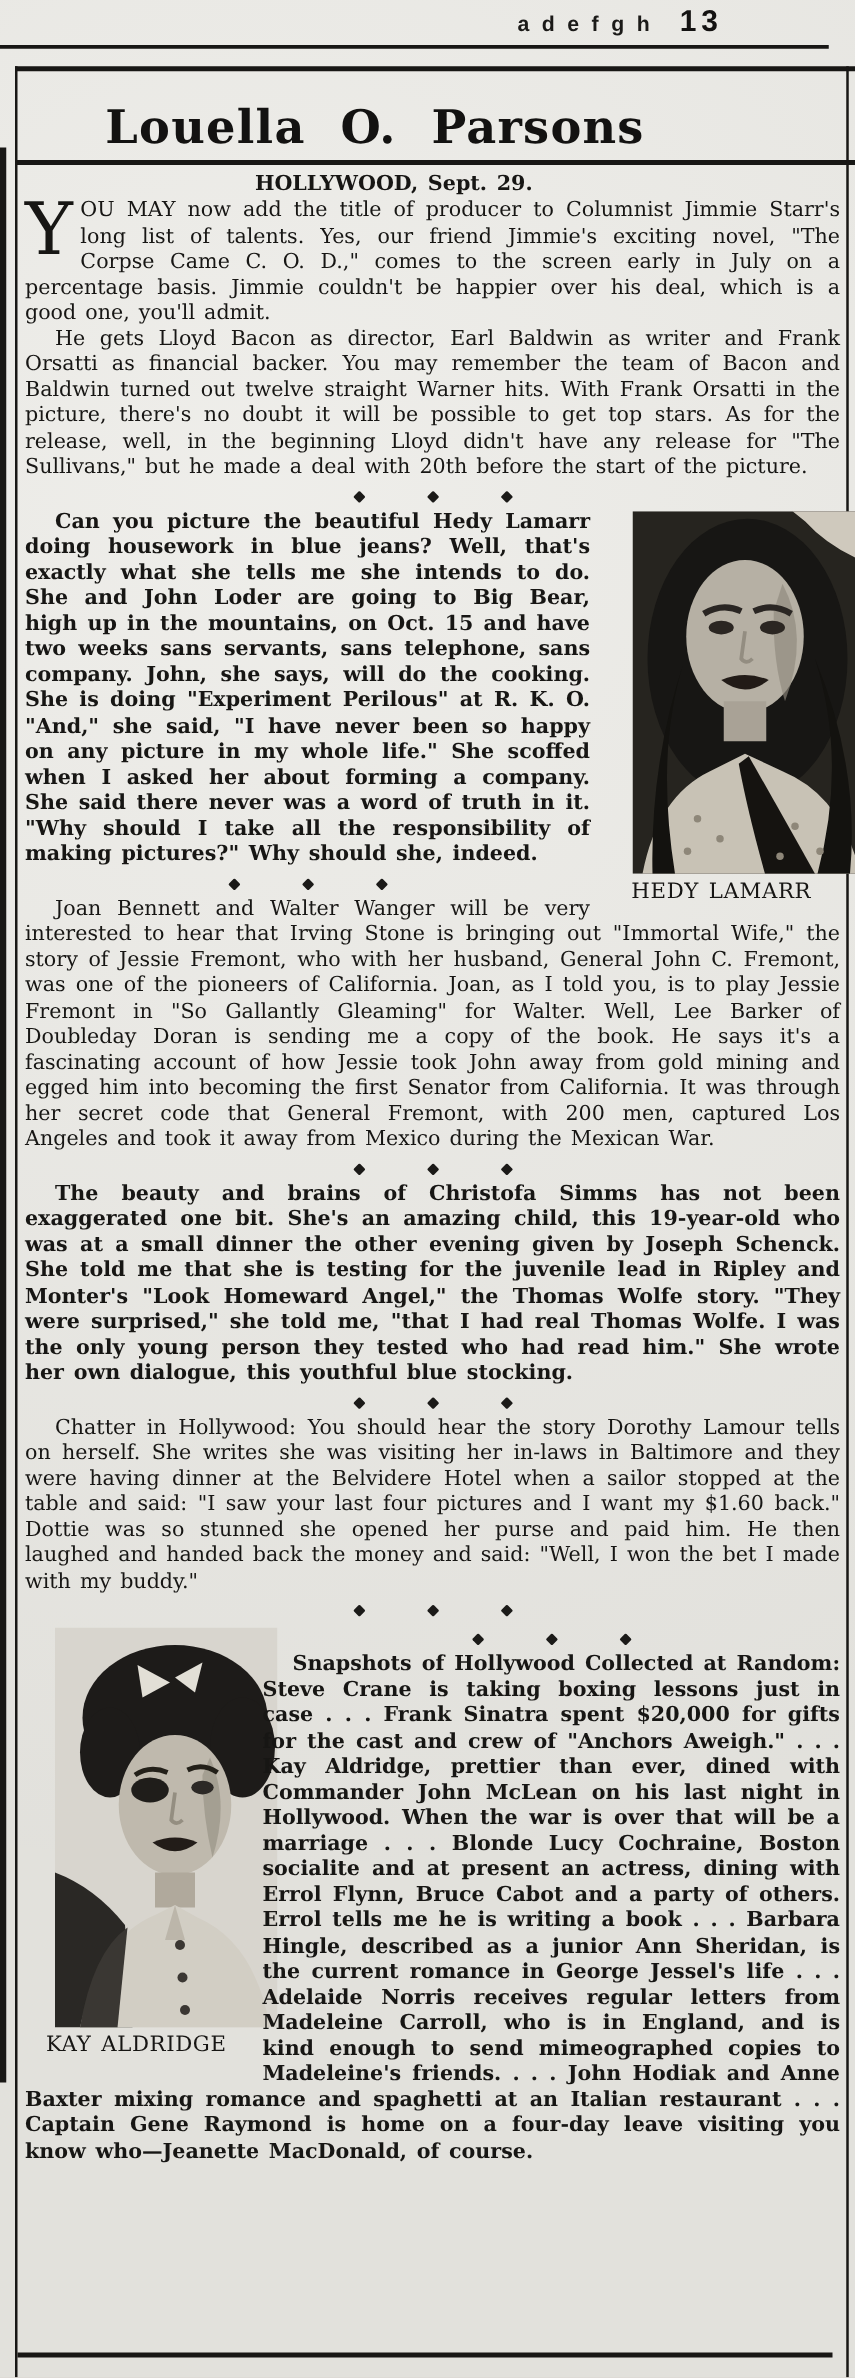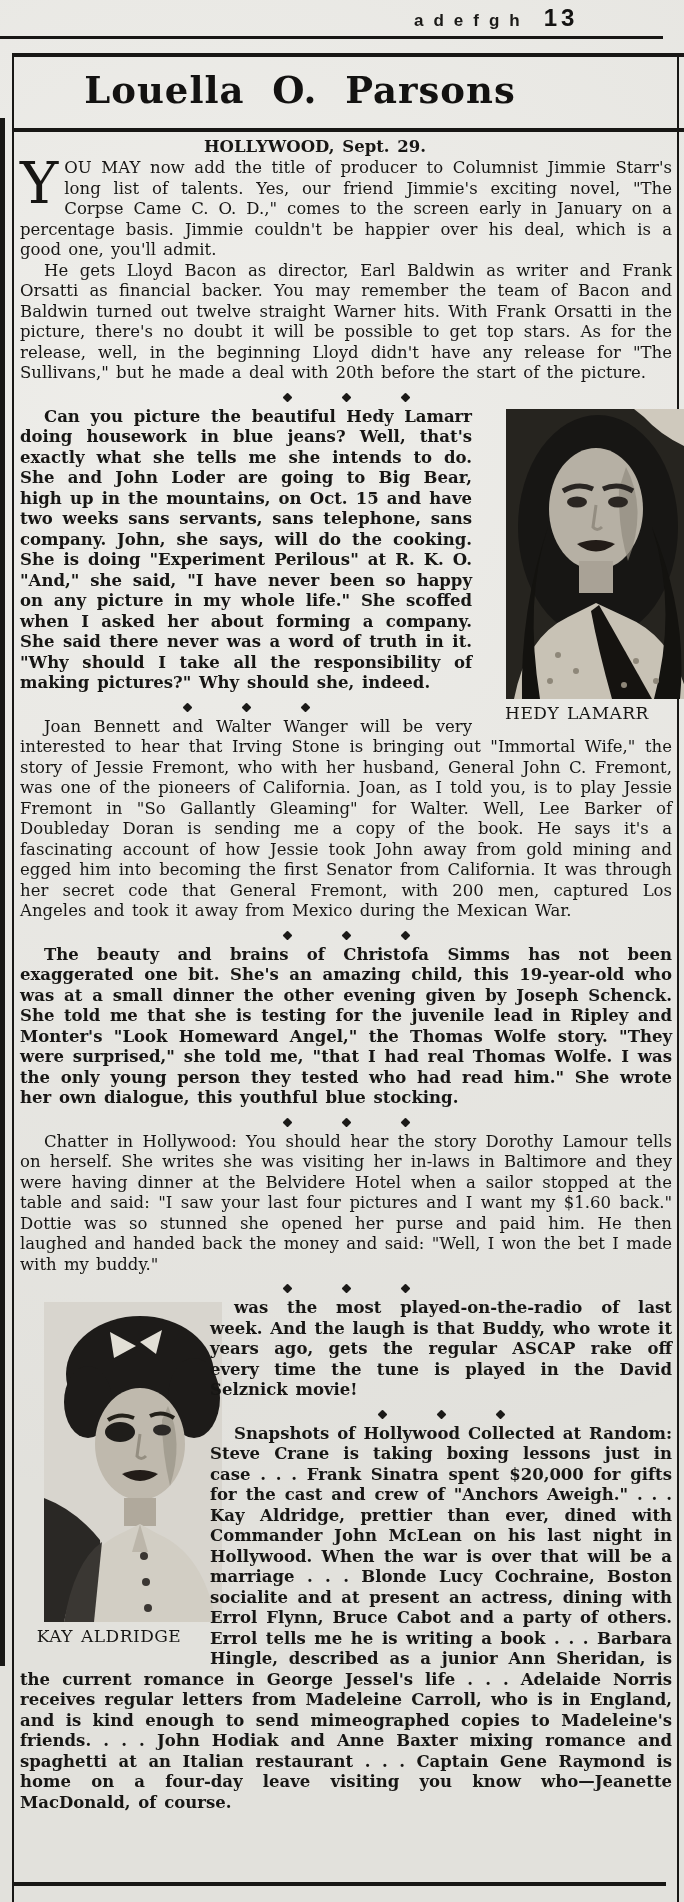--- a/index.html
+++ b/index.html
@@ -29,21 +29,21 @@
     white-space:nowrap;
   }
   #edition-marks{
     font-weight:bold;font-size:17px;letter-spacing:10px;color:#1b1a18;
   }
   #page-number{
     font-weight:bold;font-size:24px;letter-spacing:4px;margin-left:14px;color:#141312;
   }
   
   #masthead{
-    position:absolute;top:60px;left:0;width:600px;text-align:center;
+    position:absolute;top:71px;left:0;width:600px;text-align:center;
   }
   #columnist-name{
     font-family:"DejaVu Serif",serif;
     font-weight:bold;font-size:37px;line-height:60px;
     letter-spacing:1px;word-spacing:14px;color:#131211;
   }
   
   #article{
     position:absolute;top:136px;left:20px;width:652px;
     font-size:16.5px;line-height:20.5px;
@@ -95,21 +95,21 @@
 
   <div id="masthead">
     <span id="columnist-name">Louella O. Parsons</span>
   </div>
 
   <div id="article">
 
     <div id="dateline">HOLLYWOOD, Sept. 29.</div>
 
     <p class="para lead">
-      <span id="drop-cap">Y</span><span>OU MAY now add the title of producer to Columnist Jimmie Starr's long list of talents. Yes, our friend Jimmie's exciting novel, "The Corpse Came C. O. D.," comes to the screen early in January on a percentage basis. Jimmie couldn't be happier over his deal, which is a good one, you'll admit.</span>
+      <span id="drop-cap">Y</span><span>OU MAY now add the title of producer to Columnist Jimmie Starr's long list of talents. Yes, our friend Jimmie's exciting novel, "The Corpse Came C. O. D.," comes to the screen early in July on a percentage basis. Jimmie couldn't be happier over his deal, which is a good one, you'll admit.</span>
     </p>
 
     <p class="para">He gets Lloyd Bacon as director, Earl Baldwin as writer and Frank Orsatti as financial backer. You may remember the team of Bacon and Baldwin turned out twelve straight Warner hits. With Frank Orsatti in the picture, there's no doubt it will be possible to get top stars. As for the release, well, in the beginning Lloyd didn't have any release for "The Sullivans," but he made a deal with 20th before the start of the picture.</p>
 
     <div class="separator">
       <span class="sep-star"></span><span class="sep-star"></span><span class="sep-star"></span>
     </div>
 
     <p class="para bold">
       <span class="figure" id="figure-hedy">
@@ -188,21 +188,20 @@
             <path d="M20,320 Q36,248 80,230 L96,222 L114,232 Q160,252 172,320 Z" fill="#d2cec4"></path>
             <path d="M20,320 Q30,260 58,240 L50,320 Z" fill="#3a3733"></path>
             <circle cx="100" cy="254" r="4" fill="#3b3733"></circle>
             <circle cx="102" cy="280" r="4" fill="#3b3733"></circle>
             <circle cx="104" cy="306" r="4" fill="#3b3733"></circle>
             <path d="M96,222 L88,250 L104,250 Z" fill="#bcb6aa"></path>
           </svg>
         </span>
         <span class="photo-caption">KAY ALDRIDGE</span>
       </span>
-      <span>was the most played-on-the-radio of last week. And the laugh is that Buddy, who wrote it years ago, gets the regular ASCAP rake off every time the tune is played in the David Selznick movie!</span>
     </p>
 
     <div class="separator">
       <span class="sep-star"></span><span class="sep-star"></span><span class="sep-star"></span>
     </div>
 
     <p class="para bold">Snapshots of Hollywood Collected at Random: Steve Crane is taking boxing lessons just in case . . . Frank Sinatra spent $20,000 for gifts for the cast and crew of "Anchors Aweigh." . . . Kay Aldridge, prettier than ever, dined with Commander John McLean on his last night in Hollywood. When the war is over that will be a marriage . . . Blonde Lucy Cochraine, Boston socialite and at present an actress, dining with Errol Flynn, Bruce Cabot and a party of others. Errol tells me he is writing a book . . . Barbara Hingle, described as a junior Ann Sheridan, is the current romance in George Jessel's life . . . Adelaide Norris receives regular letters from Madeleine Carroll, who is in England, and is kind enough to send mimeographed copies to Madeleine's friends. . . . John Hodiak and Anne Baxter mixing romance and spaghetti at an Italian restaurant . . . Captain Gene Raymond is home on a four-day leave visiting you know who—Jeanette MacDonald, of course.</p>
 
   </div>
 </div>

